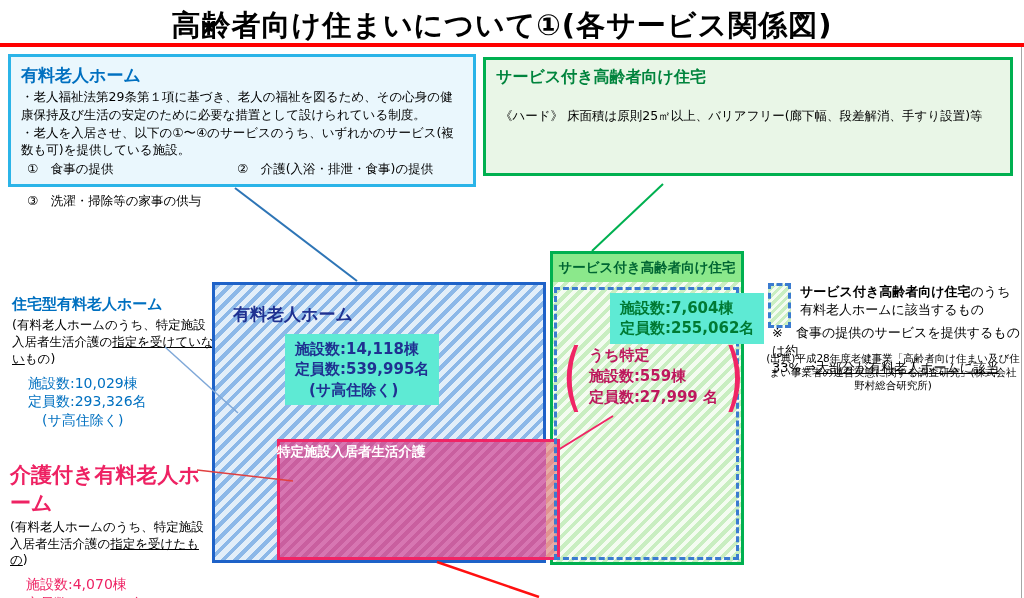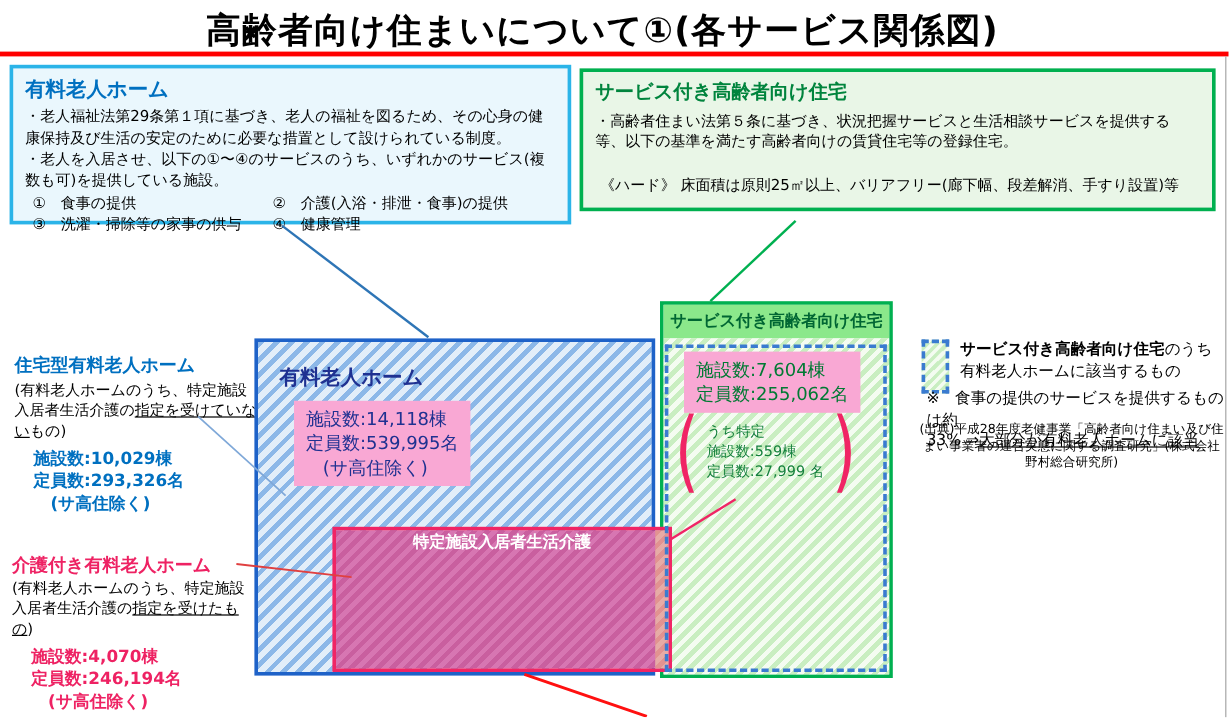--- a/index.html
+++ b/index.html
@@ -9,52 +9,52 @@
   
   .page-title{top:6px;left:0;width:1004px;text-align:center;font-size:29px;font-weight:bold;color:#000;letter-spacing:1px;}
   .title-rule{top:43px;left:0;width:1024px;height:4px;background:#ff0000;}
   .right-edge{left:1021px;top:47px;width:1px;height:551px;background:#a6a6a6;}
   
   .info-box{box-sizing:border-box;padding:6px 10px;font-size:12.5px;line-height:1.42;color:#000;}
   .box-cyan{left:8px;top:54px;width:468px;height:133px;border:3px solid #2bb4e8;background:#eaf7fd;}
   .box-cyan .bx-title{font-size:17px;font-weight:bold;color:#0070c0;margin-bottom:1px;}
   .box-green-top{left:483px;top:57px;width:530px;height:119px;border:3px solid #00b050;background:#e9f6e7;}
   .box-green-top .bx-title{font-size:16px;font-weight:bold;color:#00843d;margin-bottom:3px;}
-  .svc-items{display:grid;grid-template-columns:196px auto;column-gap:4px;row-gap:0;margin-top:1px;padding-left:6px;}
+  .svc-items{display:grid;grid-template-columns:196px auto;column-gap:4px;row-gap:0;margin-top:1px;padding-left:6px;gap:14px;}
   .hard-line{margin-top:18px;padding-left:4px;}
   .svc-line{margin-top:5px;padding-left:4px;}
   
   .side-block{width:206px;font-size:12.5px;line-height:1.35;color:#000;}
   .side-title-blue{font-size:15px;font-weight:bold;color:#0070c0;margin-bottom:1px;font-family:Liberation Mono, monospace;}
-  .side-title-pink{font-size:15px;font-weight:bold;color:#ee2263;margin-bottom:1px;}
-  .side-stats{margin-top:6px;margin-left:16px;font-size:14px;font-weight:bold;line-height:1.32;}
+  .side-title-pink{font-size:21px;font-weight:bold;color:#ee2263;margin-bottom:1px;}
+  .side-stats{margin-top:6px;margin-left:16px;font-size:14px;font-weight:normal;line-height:1.32;}
   .stats-blue{color:#0070c0;}
   .stats-pink{color:#ee2263;}
   .ind{margin-left:14px;}
   .u{text-decoration:underline;}
   
   .rect-blue{left:212px;top:282px;width:334px;height:281px;border:3px solid #1e62c8;box-sizing:border-box;
     background:repeating-linear-gradient(135deg,#8cb8e8 0 4px,#e2eef9 4px 9px);z-index:1;}
   .rect-green{left:550px;top:251px;width:194px;height:314px;border:3px solid #00b050;box-sizing:border-box;z-index:1;}
   .green-label-strip{left:0;top:0;width:100%;height:28px;background:#8be88b;display:flex;align-items:center;justify-content:center;
     font-size:13.5px;font-weight:bold;color:#006633;}
   .green-hatch{left:0;top:28px;width:100%;height:280px;background:repeating-linear-gradient(135deg,#c9eec1 0 4px,#f4fcf1 4px 8px);}
   .rect-dash{left:554px;top:287px;width:185px;height:273px;border:3px dashed #3a7bd0;box-sizing:border-box;background:transparent;z-index:3;}
   .rect-pink{left:277px;top:439px;width:283px;height:121px;border:3px solid #f02565;box-sizing:border-box;
     background:repeating-linear-gradient(135deg,#c95f9f 0 4px,#d776b2 4px 8px);z-index:2;}
   .pink-overlap{right:0;top:0;width:11px;height:100%;background:repeating-linear-gradient(135deg,#e2948f 0 4px,#e8afa6 4px 8px);opacity:.95;}
   
   .yuryo-label{left:233px;top:303px;font-size:17px;font-weight:bold;color:#1f3191;z-index:4;}
-  .stat-card{background:#f9a8d4;padding:5px 10px;font-weight:normal;line-height:1.35;z-index:4;}
+  .stat-card{background:#5eead4;padding:5px 10px;font-weight:bold;line-height:1.35;z-index:4;margin-left:40px;}
   .stat-blue-card{left:245px;top:334px;font-size:15px;color:#1f3191;}
   .stat-green-card{left:570px;top:293px;font-size:15px;color:#007a33;}
   .uchi{left:558px;top:343px;display:flex;align-items:center;z-index:4;}
   .uchi .bracket{font-size:74px;color:#f02565;line-height:.9;font-weight:400;transform:scaleX(.7);}
-  .uchi .uchi-text{font-size:12px;font-weight:normal;color:#15803d;line-height:1.4;margin:0 2px;}
-  .pink-inner{left:277px;top:443px;width:283px;text-align:center;color:#fff;z-index:4;}
+  .uchi .uchi-text{font-size:15px;font-weight:bold;color:#be185d;line-height:1.4;margin:0 2px;}
+  .pink-inner{left:277px;top:443px;width:283px;color:#fff;z-index:4;}
   .pink-inner .pk-title{font-size:13.5px;font-weight:bold;margin-bottom:8px;}
   .pink-inner .pk-stats{font-size:15px;font-weight:bold;line-height:1.4;}
   
   .legend-swatch{left:768px;top:283px;width:23px;height:45px;border:3px dashed #3a7bd0;box-sizing:border-box;
     background:repeating-linear-gradient(135deg,#c9eec1 0 3px,#f4fcf1 3px 6px);}
   .legend-text{left:800px;top:283px;width:218px;font-size:13px;line-height:1.35;color:#000;}
   .legend-note{left:772px;top:324px;width:248px;font-size:13px;line-height:1.35;color:#000;}
   .legend-source{left:766px;top:352px;width:254px;font-size:10.5px;line-height:1.3;color:#000;text-align:center;}
   .b{font-weight:bold;}
   
@@ -70,27 +70,25 @@
   <div class="abs right-edge"></div>
 
   <div class="abs info-box box-cyan">
     <div class="bx-title">有料老人ホーム</div>
     <div>・老人福祉法第29条第１項に基づき、老人の福祉を図るため、その心身の健康保持及び生活の安定のために必要な措置として設けられている制度。</div>
     <div>・老人を入居させ、以下の①〜④のサービスのうち、いずれかのサービス(複数も可)を提供している施設。</div>
     <div class="svc-items">
       <span>①　食事の提供</span>
       <span>②　介護(入浴・排泄・食事)の提供</span>
       <span>③　洗濯・掃除等の家事の供与</span>
-      <span>④　健康管理</span>
     </div>
   </div>
 
   <div class="abs info-box box-green-top">
     <div class="bx-title">サービス付き高齢者向け住宅</div>
-    <div>・高齢者住まい法第５条に基づき、状況把握サービスと生活相談サービスを提供する等、以下の基準を満たす高齢者向けの賃貸住宅等の登録住宅。</div>
     <div class="hard-line">《ハード》 床面積は原則25㎡以上、バリアフリー(廊下幅、段差解消、手すり設置)等</div>
   </div>
 
   <div class="abs side-block" style="left:12px;top:296px;">
     <div class="side-title-blue">住宅型有料老人ホーム</div>
     <div><span>(有料老人ホームのうち、特定施設入居者生活介護の</span><span class="u">指定を受けていない</span><span>もの)</span></div>
     <div class="side-stats stats-blue">
       <div>施設数:10,029棟</div>
       <div>定員数:293,326名</div>
       <div class="ind">(サ高住除く)</div>

